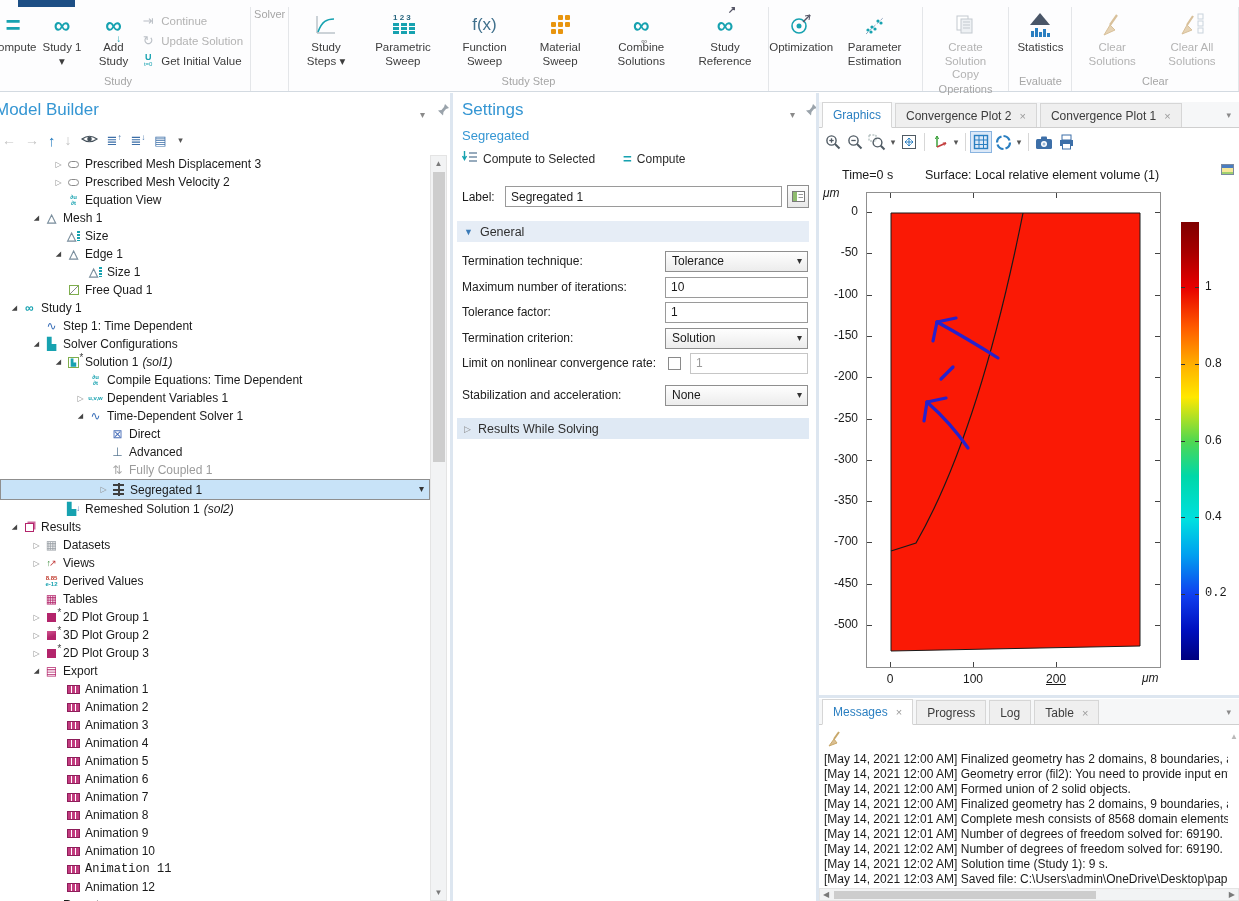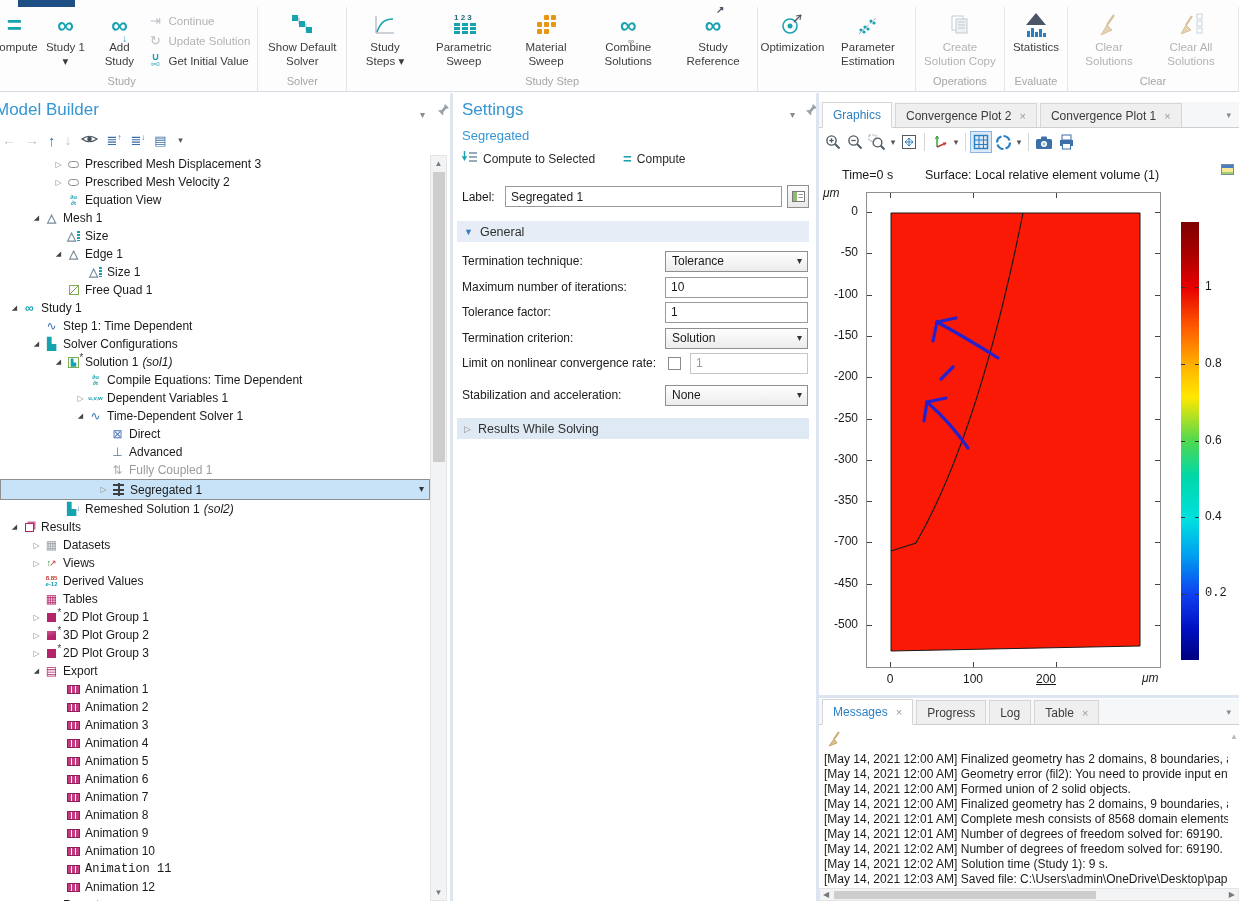--- a/index.html
+++ b/index.html
@@ -147,33 +147,20 @@
                     <span>t=0</span>
                   </span>
                 </span>
                 <span>Get Initial Value</span>
               </div>
             </div>
           </div>
           <div class="rglabel">Study</div>
         </div>
         <div class="rgroup">
-          <div class="ritems">
-            <div class="rbtn-big">
-              <span class="ricon">
-                <svg width="26" height="24">
-                  <path d="M3,5 h7 v6 h7 v6 h6" fill="none" stroke="#9fb9c6"></path>
-                  <rect x="3" y="2" width="6" height="6" fill="#17a2b0"></rect>
-                  <rect x="10" y="8" width="6" height="6" fill="#17a2b0"></rect>
-                  <rect x="17" y="14" width="6" height="6" fill="#17a2b0"></rect>
-                </svg>
-              </span>
-              <span class="rlab">Show Default Solver</span>
-            </div>
-          </div>
           <div class="rglabel">Solver</div>
         </div>
         <div class="rgroup">
           <div class="ritems">
             <div class="rbtn-big">
               <span class="ricon">
                 <svg width="24" height="24">
                   <path d="M3,3 V20 H21" stroke="#9aa7b0" fill="none"></path>
                   <path d="M4,19 C8,8 13,6 20,6" stroke="#17a2b0" stroke-width="1.6" fill="none"></path>
                 </svg>
@@ -191,20 +178,26 @@
                     <rect x="11" y="11" width="6" height="3"></rect>
                     <rect x="11" y="15" width="6" height="3"></rect>
                     <rect x="11" y="19" width="6" height="3"></rect>
                     <rect x="19" y="11" width="6" height="3"></rect>
                     <rect x="19" y="15" width="6" height="3"></rect>
                     <rect x="19" y="19" width="6" height="3"></rect>
                   </g>
                 </svg>
               </span>
               <span class="rlab">Parametric Sweep</span>
+            </div>
+            <div class="rbtn-big">
+              <span class="ricon">
+                <span class="ric-fx">f(x)</span>
+              </span>
+              <span class="rlab">Function Sweep</span>
             </div>
             <div class="rbtn-big">
               <span class="ricon">
                 <svg width="24" height="24">
                   <g fill="#e8950f">
                     <rect x="10" y="2" width="5" height="5" rx="1"></rect>
                     <rect x="17" y="2" width="5" height="5" rx="1"></rect>
                     <rect x="3" y="9" width="5" height="5" rx="1"></rect>
                     <rect x="10" y="9" width="5" height="5" rx="1"></rect>
                     <rect x="17" y="9" width="5" height="5" rx="1"></rect>
@@ -904,21 +897,21 @@
       <div class="tickmark" style="left: 1155px; top: 583.7px; width: 5px; height: 1px;"></div>
       <div class="ticklbl" style="left: 812px; top: 617px; width: 46px; text-align: right;">-500</div>
       <div class="tickmark" style="left: 867px; top: 625px; width: 5px; height: 1px;"></div>
       <div class="tickmark" style="left: 1155px; top: 625px; width: 5px; height: 1px;"></div>
       <div class="ticklbl" style="left: 870px; top: 672px; width: 40px; text-align: center;">0</div>
       <div class="tickmark" style="left: 890px; top: 662px; width: 1px; height: 5px;"></div>
       <div class="tickmark" style="left: 890px; top: 193px; width: 1px; height: 5px;"></div>
       <div class="ticklbl" style="left: 953px; top: 672px; width: 40px; text-align: center;">100</div>
       <div class="tickmark" style="left: 973px; top: 662px; width: 1px; height: 5px;"></div>
       <div class="tickmark" style="left: 973px; top: 193px; width: 1px; height: 5px;"></div>
-      <div class="ticklbl" style="left: 1036px; top: 672px; width: 40px; text-align: left; text-decoration: underline;">200</div>
+      <div class="ticklbl" style="left: 1036px; top: 672px; width: 40px; text-align: center; text-decoration: underline;">200</div>
       <div class="tickmark" style="left: 1056px; top: 662px; width: 1px; height: 5px;"></div>
       <div class="tickmark" style="left: 1056px; top: 193px; width: 1px; height: 5px;"></div>
     </div>
 
   <div class="abs" style="left:1181px; top:222px; width:18px; height:438px; background:linear-gradient(#7f0000 0%, #a80000 7%, #e80000 15%, #ff5a00 24%, #ffb400 33%, #ffe800 40%, #50d850 50%, #00d8a8 58%, #00e0e0 68%, #00a0f0 76%, #1040f0 85%, #0010c0 93%, #00007f 100%);"></div>
   <div id="colorbar-ticks">
       <div class="ticklbl" style="left: 1205px; top: 279px;">1</div>
       <div class="tickmark" style="left: 1181px; top: 287px; width: 4px; height: 1px; background: rgb(51, 51, 51);"></div>
       <div class="tickmark" style="left: 1195px; top: 287px; width: 4px; height: 1px; background: rgb(51, 51, 51);"></div>
       <div class="ticklbl" style="left: 1205px; top: 355.75px;">0.8</div>

